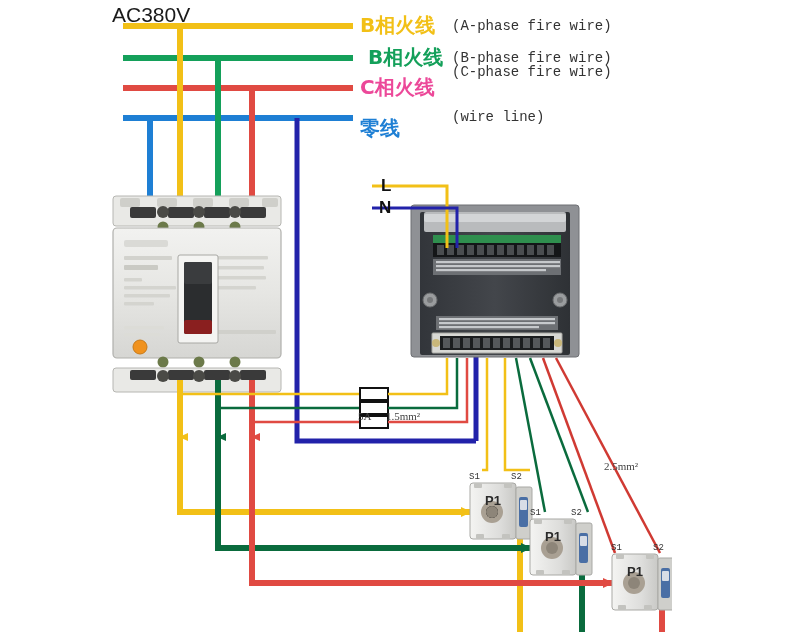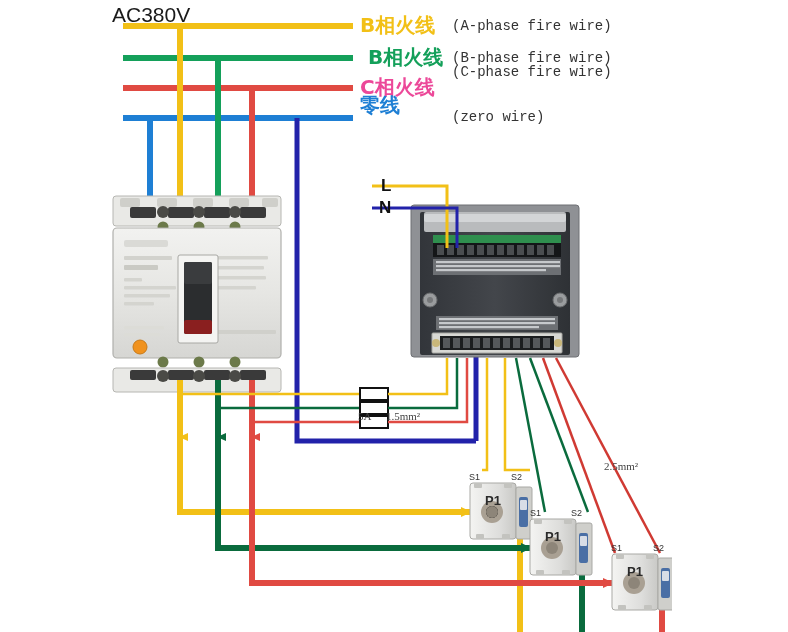--- a/index.html
+++ b/index.html
@@ -5,21 +5,21 @@
   html,body{margin:0;padding:0;background:#ffffff;}
   body{font-family:"Liberation Sans",sans-serif;}
   #stage{position:relative;width:672px;height:632px;background:#ffffff;overflow:hidden;}
   #stage svg{position:absolute;left:0;top:0;}
   .lbl{position:absolute;white-space:nowrap;line-height:1;}
   .cn{font-family:"DejaVu Sans",sans-serif;font-size:20px;font-weight:700;}
   .en{font-family:"Liberation Mono",monospace;font-size:14px;color:#333;}
   .ac{font-family:"Liberation Sans",sans-serif;font-size:21px;color:#1a1a1a;}
   .ln{font-family:"Liberation Sans",sans-serif;font-size:17px;color:#111;font-weight:600;}
   .spec{font-family:"Liberation Serif",serif;font-size:11px;color:#444;margin-top:37px;}
-  .ctt{font-family:Liberation Sans, sans-serif;font-size:9px;color:#333;}
+  .ctt{font-family:Liberation Mono, monospace;font-size:9px;color:#333;}
   .ctp{font-family:"Liberation Sans",sans-serif;font-size:13px;color:#2a2a2a;font-weight:600;}
 </style>
 </head>
 <body>
 
 <div id="stage">
 
 <svg width="788" height="632" viewBox="0 0 788 632">
   <defs>
     <marker id="arrY" markerWidth="10" markerHeight="9" refX="4" refY="8" orient="auto" markerUnits="userSpaceOnUse">
@@ -346,22 +346,22 @@
 
 <div class="lbl cn" style="left:360px;top:15px;color:#f2c017;">B相火线</div>
 <div class="lbl en" style="left:452px;top:19px;">(A-phase fire wire)</div>
 
 <div class="lbl cn" style="left:360px;top:47px;color:#14a05a;margin-left:8px;">B相火线</div>
 <div class="lbl en" style="left:452px;top:51px;">(B-phase fire wire)</div>
 
 <div class="lbl cn" style="left:360px;top:77px;color:#ec4899;">C相火线</div>
 <div class="lbl en" style="left:452px;top:65px;">(C-phase fire wire)</div>
 
-<div class="lbl cn" style="left:360px;top:95px;color:#1e7fd4;">零线</div>
-<div class="lbl en" style="left:452px;top:110px;">(zero wire)</div>
+<div class="lbl cn" style="left:360px;top:118px;color:#1e7fd4;">零线</div>
+<div class="lbl en" style="left:452px;top:110px;">(wire line)</div>
 
 <div class="lbl ln" style="left:381px;top:177px;">L</div>
 <div class="lbl ln" style="left:379px;top:199px;">N</div>
 
 <div class="lbl spec" style="left:358px;top:374px;">5A</div>
 <div class="lbl spec" style="left:386px;top:374px;">1.5mm²</div>
 
 <div class="lbl spec" style="left:604px;top:424px;">2.5mm²</div>
 
 <div class="lbl ctt" style="left:469px;top:473px;">S1</div>

